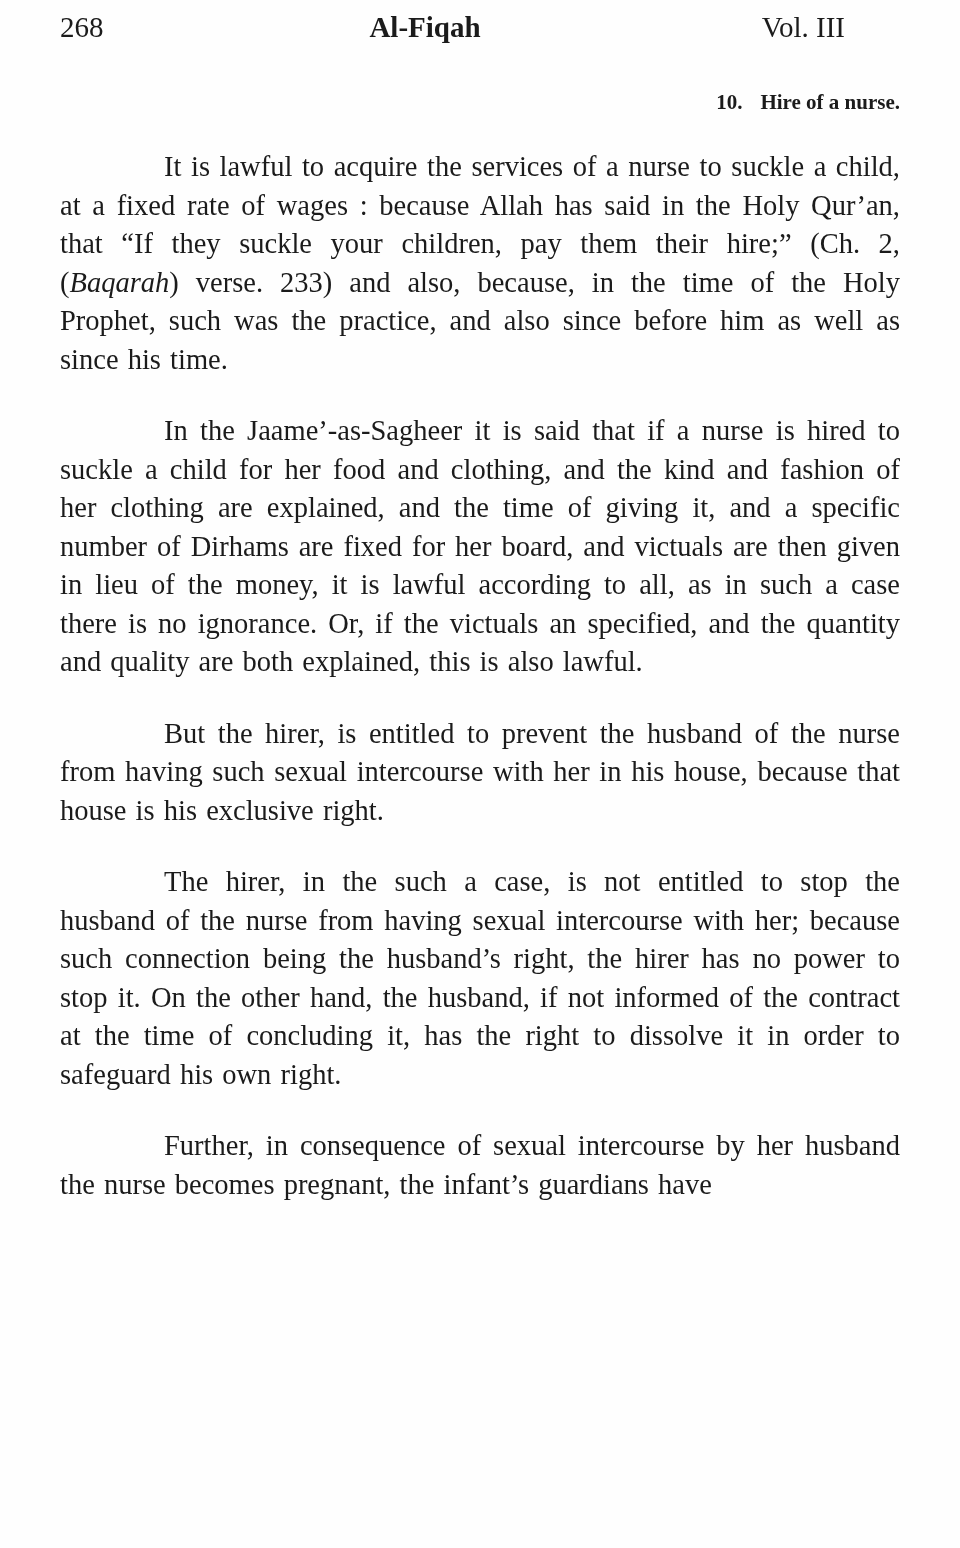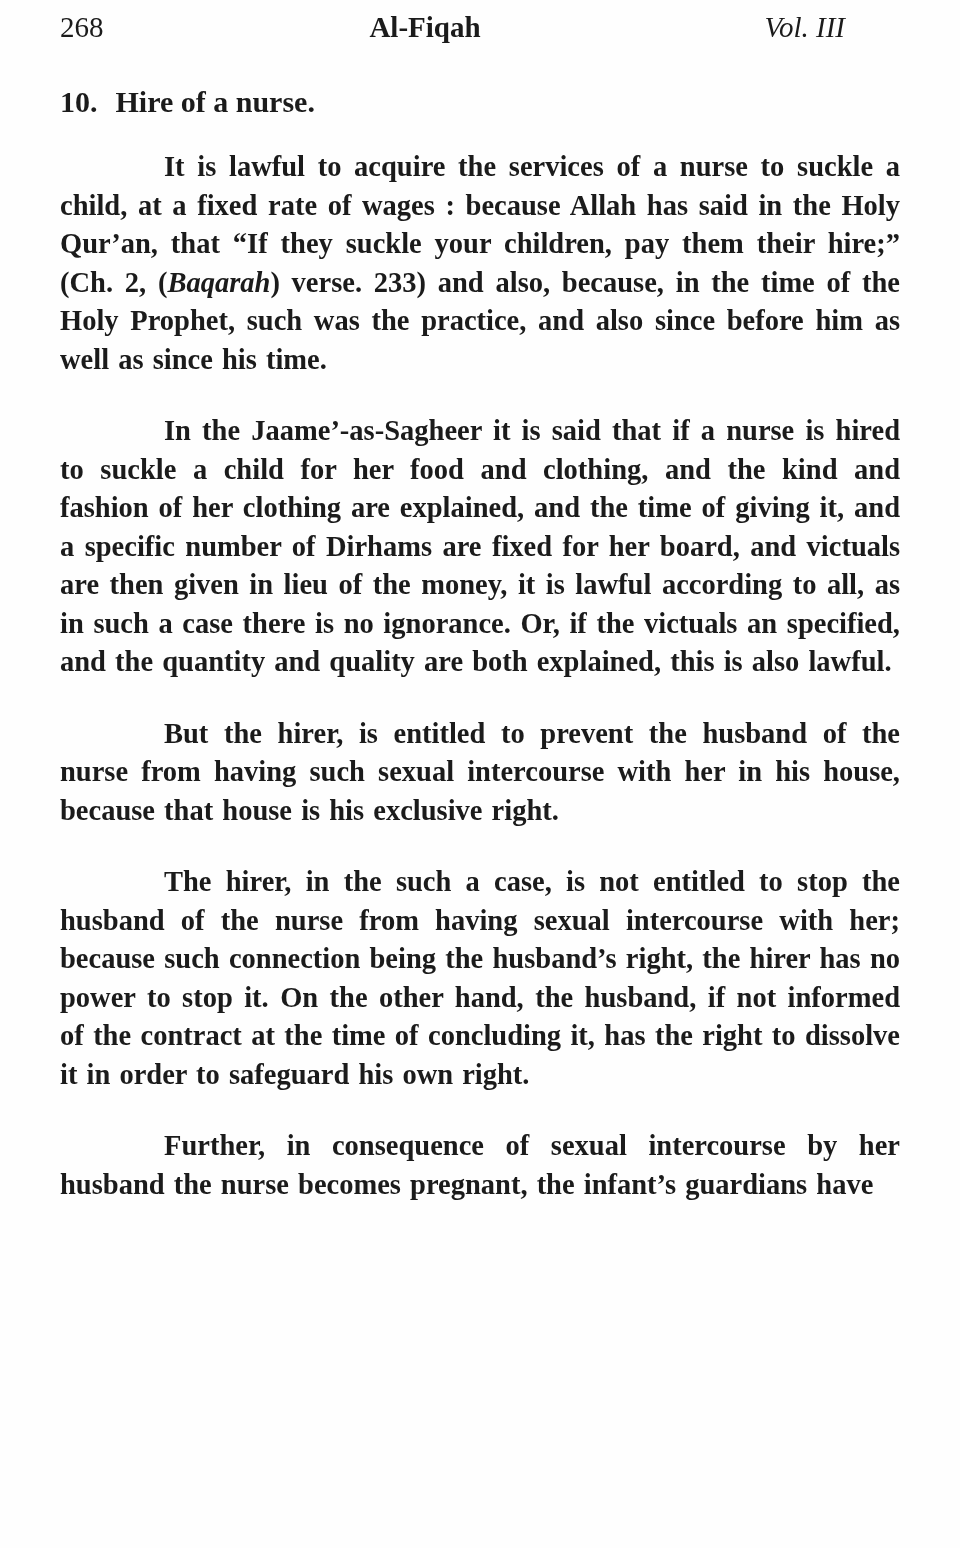--- a/index.html
+++ b/index.html
@@ -30,39 +30,38 @@
     justify-self: start;
   }
   .running-head .book-title {
     justify-self: center;
     font-weight: bold;
     transform: translateX(-55px);
   }
   .running-head .volume {
     justify-self: end;
     padding-right: 55px;
-    font-style: italic;
   }
   .section-heading {
-    font-size: 30px;
+    font-size: 21px;
     font-weight: bold;
     margin: 0 0 28px 0;
     line-height: 36px;
+    text-align: right;
   }
   .section-heading .hnum {
     margin-right: 18px;
   }
   .para {
     font-size: 28.5px;
     line-height: 38.5px;
     text-align: justify;
     text-indent: 104px;
     margin: 0 0 33px 0;
     word-spacing: 2px;
-    font-weight: bold;
   }
   .italic {
     font-style: italic;
   }
 </style>
 </head>
 <body>
 
 <div class="page">
 

